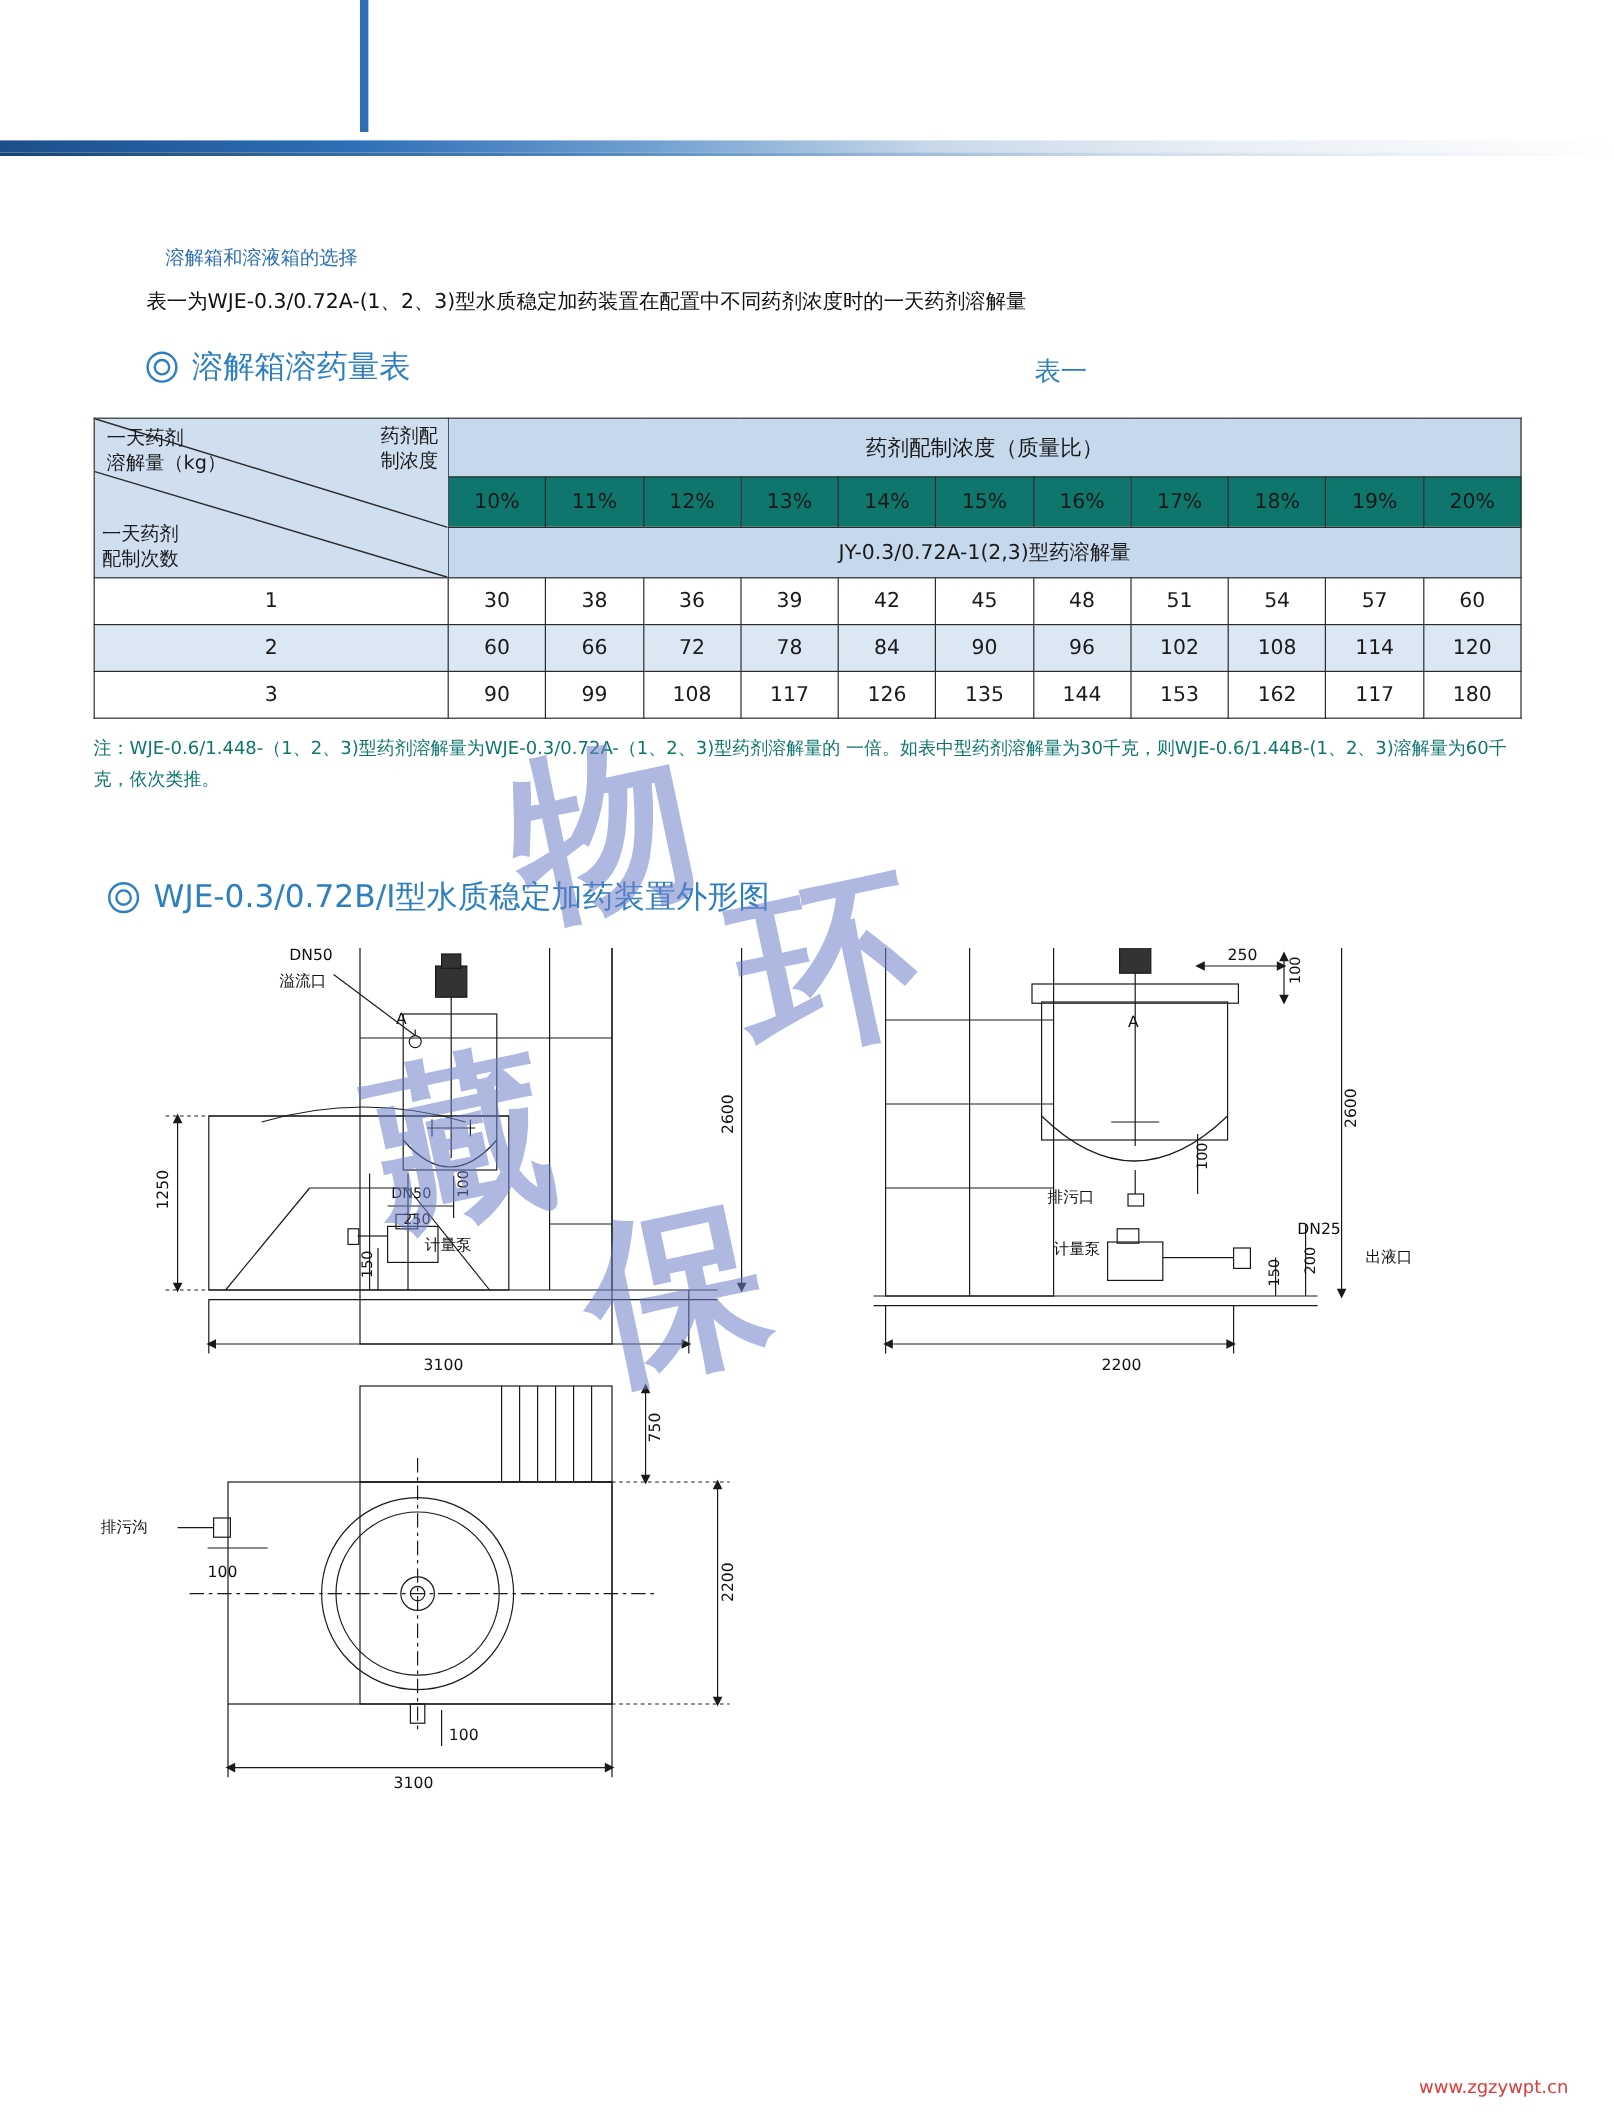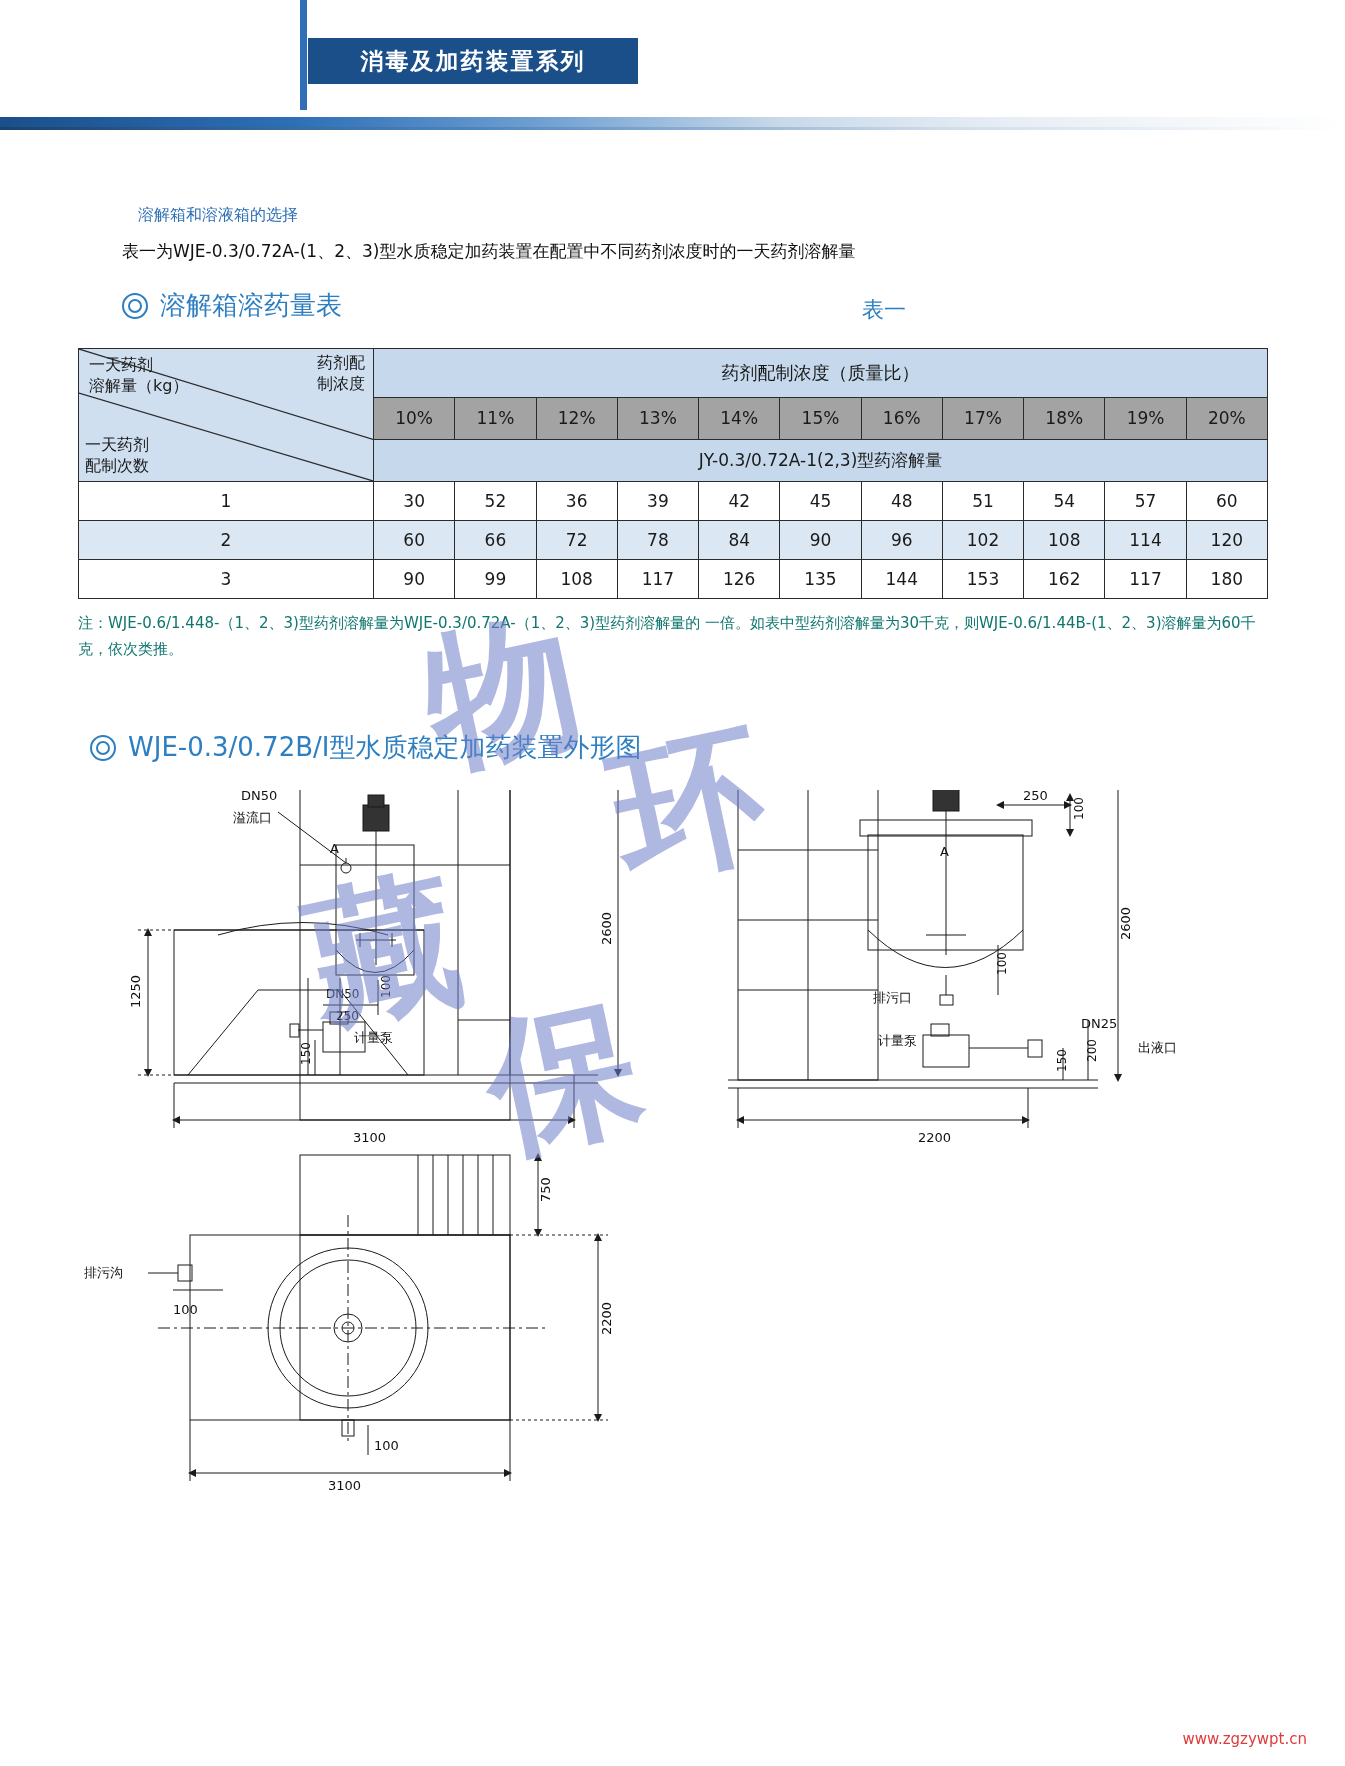--- a/index.html
+++ b/index.html
@@ -55,21 +55,21 @@
     font-family:"DejaVu Sans","Liberation Sans",sans-serif;
   }
   
   .tbl{
     position:absolute;left:78px;top:348px;width:1190px;
     border-collapse:collapse;font-size:17px;
     font-family:"DejaVu Sans","Liberation Sans",sans-serif;
   }
   .tbl td,.tbl th{border:1px solid #2b2b2b;text-align:center;font-weight:normal;}
   .hdr-blue{background:#c6d9ec;}
-  .hdr-blue2{background:#a3a3a3;}
+  .hdr-blue2{background:#0f766e;}
   .row-alt{background:#dbe7f3;}
   .corner{
     position:relative;height:108px;width:270px;background:#cfdff0;padding:12px;
   }
   .corner-svg{position:absolute;left:0;top:0;width:100%;height:100%;}
   .c-a{position:absolute;left:10px;top:6px;text-align:left;font-size:16px;line-height:1.3;}
   .c-b{position:absolute;right:8px;top:4px;text-align:right;font-size:16px;line-height:1.3;}
   .c-c{position:absolute;left:6px;bottom:4px;text-align:left;font-size:16px;line-height:1.3;}
   .pct-row td{height:34px;}
   .sub-row td{height:34px;}
@@ -101,23 +101,20 @@
     font-family:"DejaVu Sans","Liberation Sans",sans-serif;
   }
   .lbl{font-size:13px;fill:#111;font-family:"DejaVu Sans","Liberation Sans",sans-serif;}
   .lbl-s{font-size:12px;fill:#111;font-family:"DejaVu Sans","Liberation Sans",sans-serif;}
 </style>
 </head>
 <body>
 
 <div class="header-wrap">
   <div class="header-tick"></div>
-  <div class="header-bar">
-    <span>消毒及加药装置系列</span>
-  </div>
   <div class="header-rule"></div>
   <div class="header-rule2"></div>
 </div>
 
 <div class="intro-title">溶解箱和溶液箱的选择</div>
 <div class="intro-line">表一为WJE-0.3/0.72A-(1、2、3)型水质稳定加药装置在配置中不同药剂浓度时的一天药剂溶解量</div>
 
 <div class="sec-head" style="left:122px;top:288px;">
   <span class="sec-bullet"></span>
   <span class="sec-text">溶解箱溶药量表</span>
@@ -151,21 +148,21 @@
     <td class="hdr-blue2">19%</td>
     <td class="hdr-blue2">20%</td>
   </tr>
   <tr class="sub-row">
     <td class="hdr-blue" colspan="11" style="font-size:17px;">JY-0.3/0.72A-1(2,3)型药溶解量</td>
   </tr>
 
   <tr class="data-row">
     <td>1</td>
     <td>30</td>
-    <td>52</td>
+    <td>38</td>
     <td>36</td>
     <td>39</td>
     <td>42</td>
     <td>45</td>
     <td>48</td>
     <td>51</td>
     <td>54</td>
     <td>57</td>
     <td>60</td>
   </tr>

